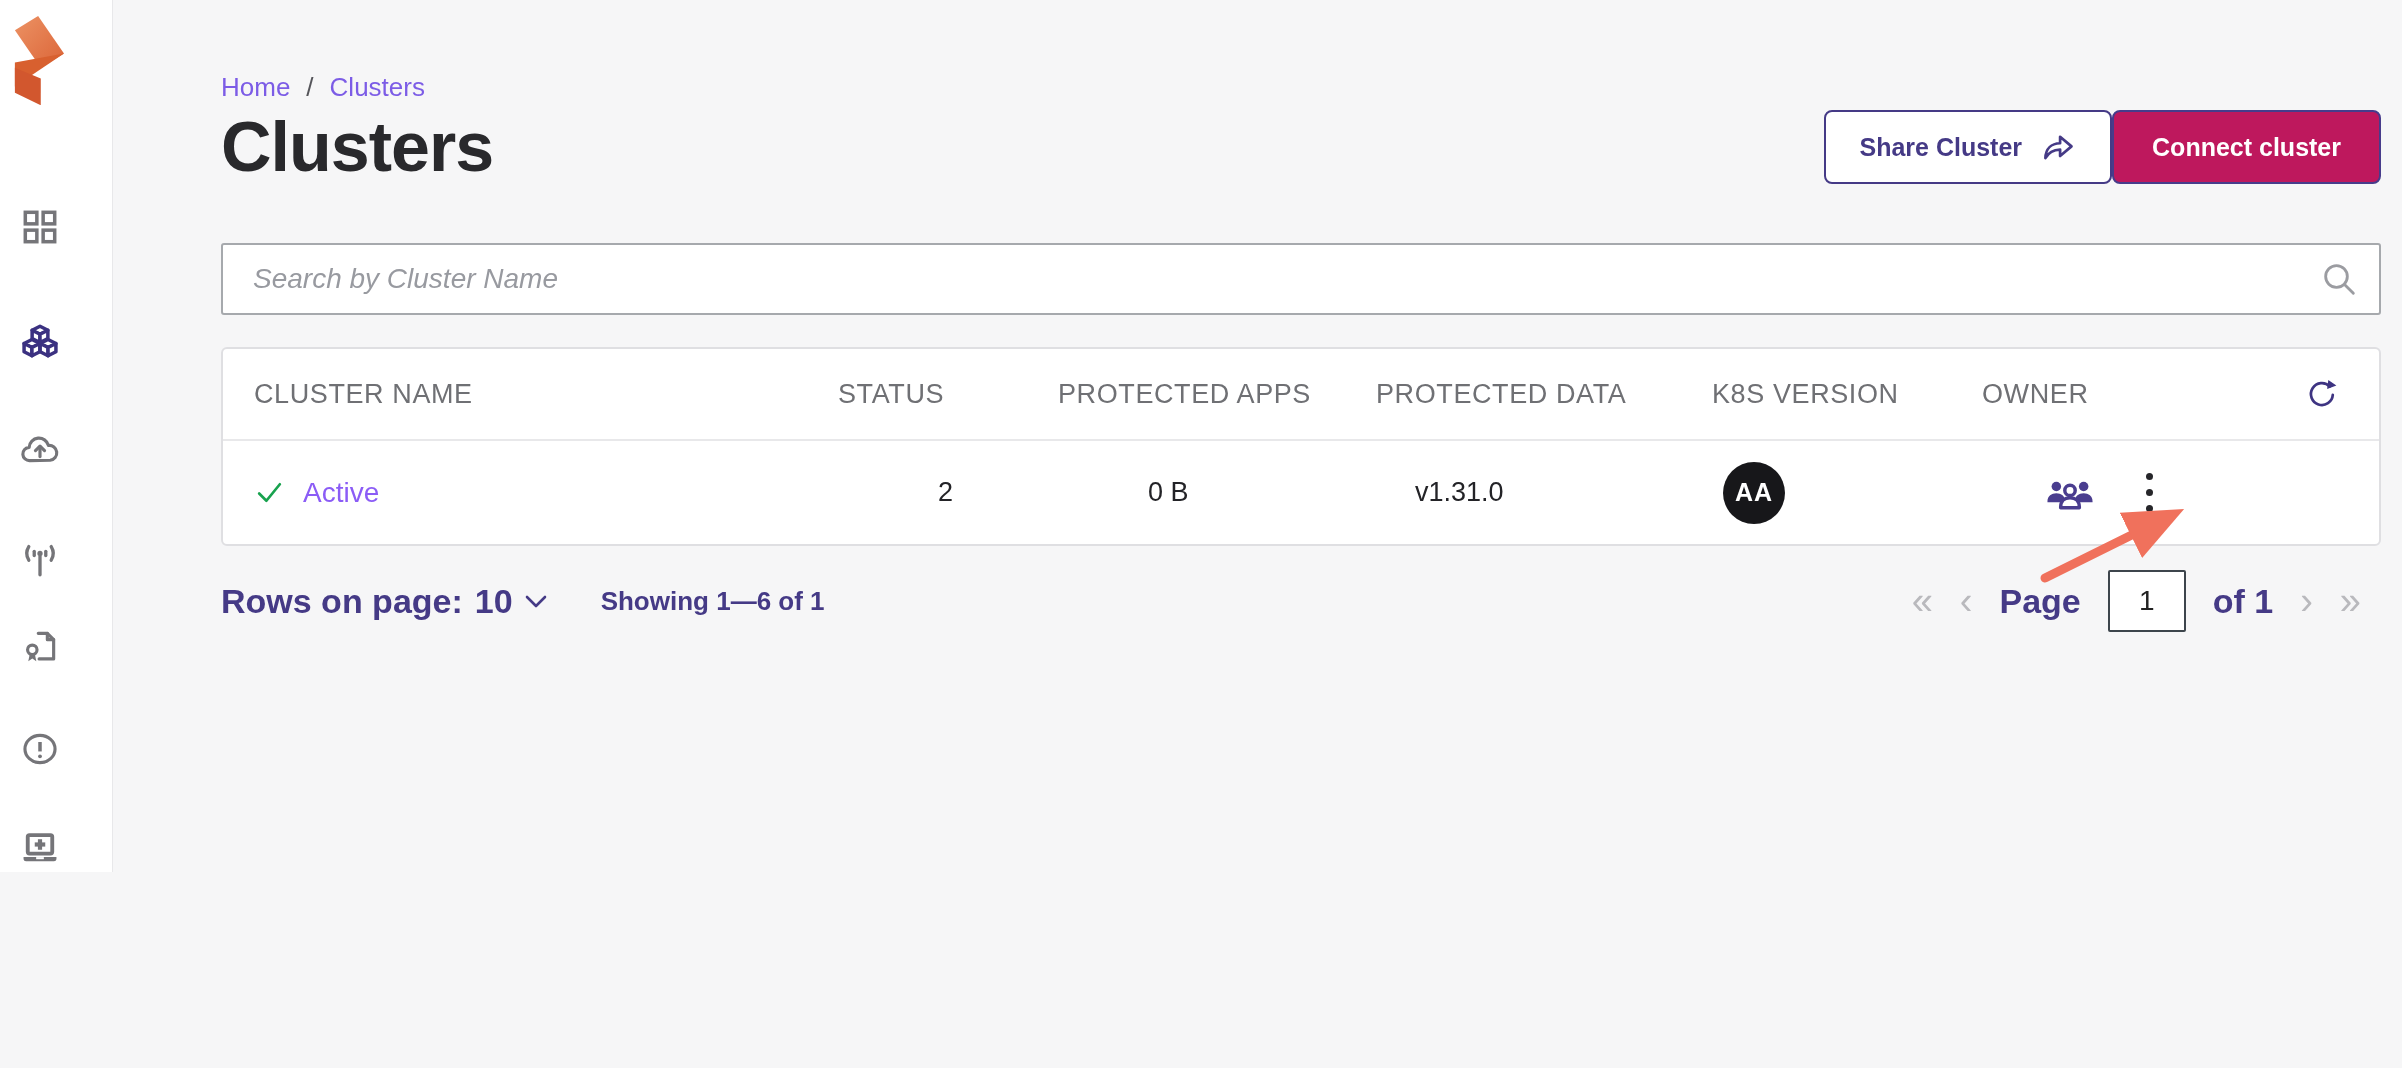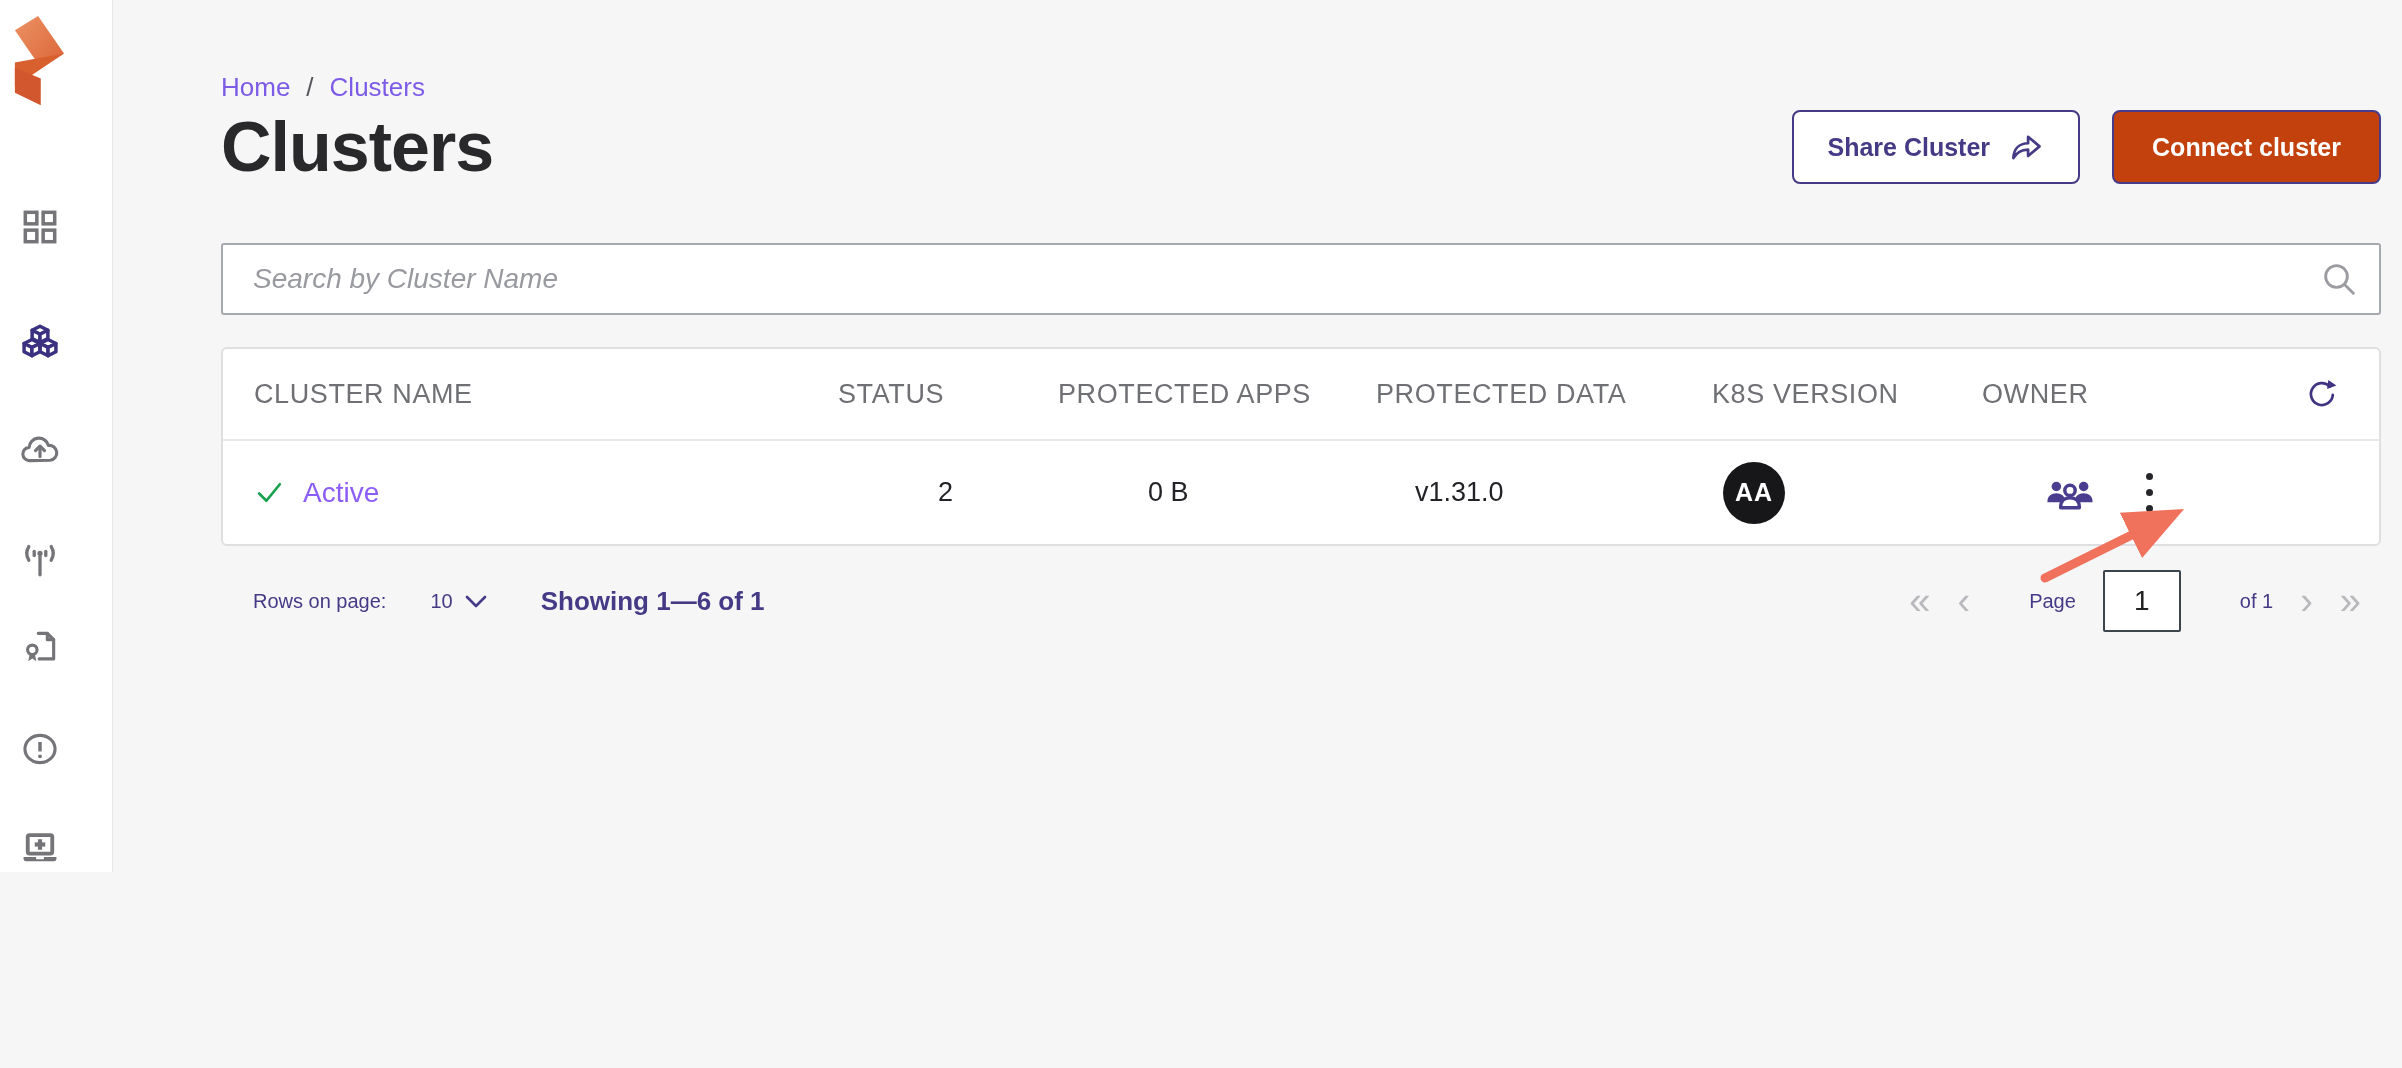--- a/index.html
+++ b/index.html
@@ -17,25 +17,25 @@
 
   
   .main { position:absolute; left:113px; top:0; right:0; bottom:0; padding:0 21px 0 108px; }
 
   .breadcrumb { margin-top:72px; font-size:26px; color:#7c5ce6; display:flex; gap:16px; align-items:baseline; }
   .breadcrumb .crumb { cursor:pointer; }
   .breadcrumb .sep { color:#55555a; }
 
   .title-row { display:flex; justify-content:space-between; align-items:center; margin-top:4px; }
   .page-title { font-size:70px; font-weight:800; color:#29292c; letter-spacing:-1px; }
-  .btn-group { display:flex; gap:32px; align-items:center;padding-left:44px; }
+  .btn-group { display:flex; align-items:center;padding-left:44px; }
   .btn { height:74px; border-radius:8px; font-size:25px; font-weight:700; display:flex;
          align-items:center; justify-content:center; cursor:pointer; user-select:none; }
   .btn-outline { background:#ffffff; border:2px solid #453a86; color:#453a86; padding:0 34px; gap:18px; }
-  .btn-solid { background:#c2410c; border:2px solid #473c8b; color:#ffffff; padding:0 38px; }
+  .btn-solid { background:#be185d; border:2px solid #473c8b; color:#ffffff; padding:0 38px; }
 
   .search-wrap { position:relative; margin-top:56px; }
   .search-input { width:100%; height:72px; border:2px solid #a6a9ad; border-radius:3px;
                   background:#fff; font-size:28px; padding:0 80px 0 30px; color:#333;
                   font-family:"Liberation Sans", sans-serif; outline:none; }
   .search-input::placeholder { font-style:italic; color:#989aa0; }
   .search-icon { position:absolute; right:22px; top:50%; transform:translateY(-50%); width:40px; height:40px; }
 
   
   .card { margin-top:32px; background:#fff; border:2px solid #dfdfe2; border-radius:6px; }
@@ -61,21 +61,21 @@
   .cell-actions { display:flex; align-items:center; justify-content:flex-end; gap:46px; padding-right:6px; }
   .group-btn { width:52px; height:52px; cursor:pointer; }
   .kebab { width:14px; height:52px; cursor:pointer; display:flex; flex-direction:column;
            align-items:center; justify-content:center; gap:9px; }
   .kebab i { width:7px; height:7px; border-radius:50%; background:#26262a; }
 
   
   .foot { margin-top:24px; display:flex; justify-content:space-between; align-items:center; }
   .foot-left { display:flex; align-items:center; gap:54px; }
   .rows-select { display:flex; align-items:center; gap:12px; cursor:pointer; }
-  .purple-b { color:#453a86; font-weight:400; font-size:20px;margin-left:32px; }
+  .purple-b { color:#453a86; font-weight:700; font-size:34px; }
   .showing { color:#453a86; font-weight:700; font-size:26px; }
   .foot-right { display:flex; align-items:center; gap:27px; margin-right:20px; }
   .pg-chev { font-size:38px; color:#b9b9bd; line-height:1; cursor:pointer; user-select:none; }
   .page-box { width:78px; height:62px; border:2px solid #3d454c; border-radius:2px; background:#fff;
               font-size:28px; color:#222; text-align:center; font-family:"Liberation Sans", sans-serif; outline:none; }
 
   
   .anno { position:absolute; left:0; top:0; width:2402px; height:1068px; pointer-events:none; z-index:5; }
 </style>
 </head>

